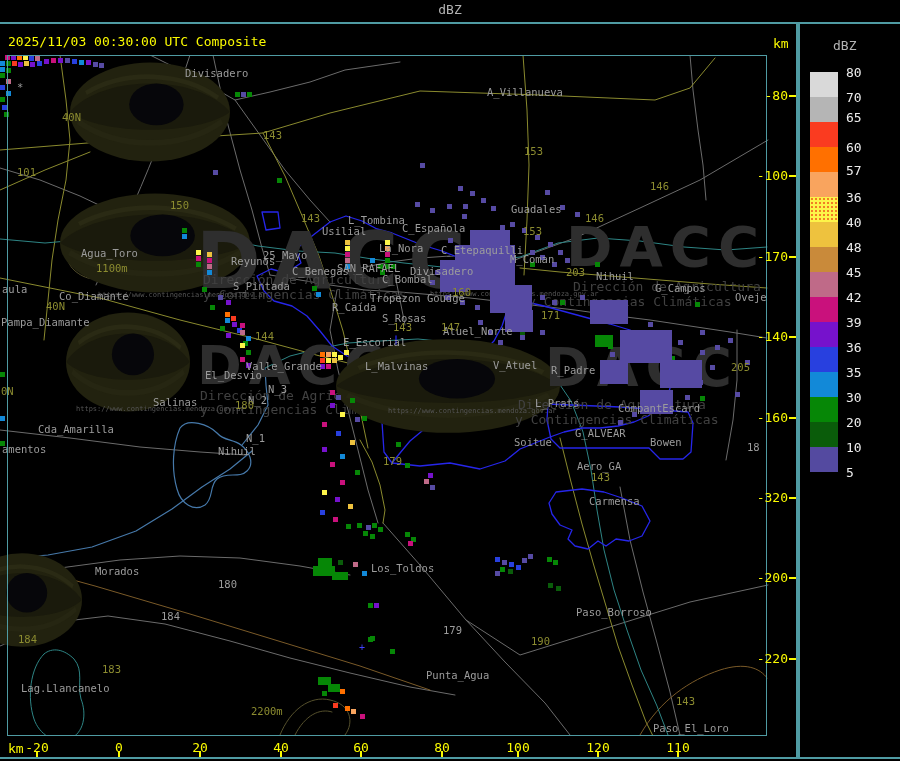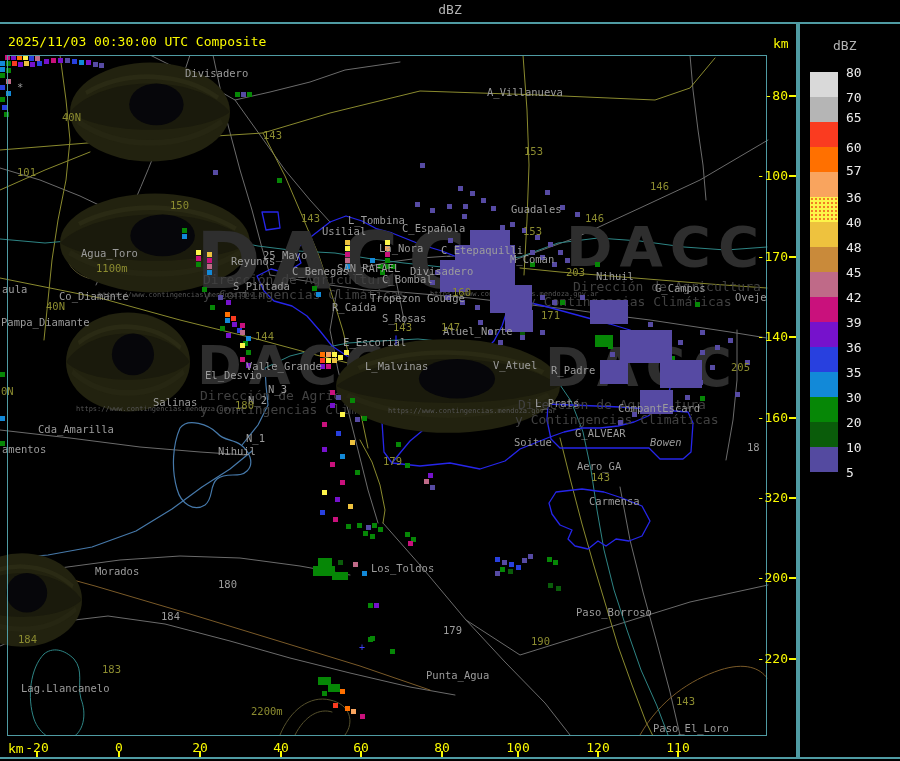--- a/index.html
+++ b/index.html
@@ -461,21 +461,21 @@
       <span class="map-label lab-g" style="left: 246px; top: 306px;">Valle_Grande</span>
       <span class="map-label lab-o" style="left: 1px; top: 331px;">0N</span>
       <span class="map-label lab-g" style="left: 268px; top: 329px;">N_3</span>
       <span class="map-label lab-g" style="left: 248px; top: 340px;">N_2</span>
       <span class="map-label lab-o" style="left: 235px; top: 345px;">180</span>
       <span class="map-label lab-g" style="left: 153px; top: 342px;">Salinas</span>
       <span class="map-label lab-g" style="left: 535px; top: 343px;">L_Prats</span>
       <span class="map-label lab-g" style="left: 618px; top: 348px;">CompantEscard</span>
       <span class="map-label lab-g" style="left: 575px; top: 373px;">G_ALVEAR</span>
       <span class="map-label lab-g" style="left: 514px; top: 382px;">Soitue</span>
-      <span class="map-label lab-g" style="left: 650px; top: 382px; font-style: italic;">Bowen</span>
+      <span class="map-label lab-g" style="left: 650px; top: 382px;">Bowen</span>
       <span class="map-label lab-g" style="left: 747px; top: 387px;">18</span>
       <span class="map-label lab-g" style="left: 577px; top: 406px;">Aero_GA</span>
       <span class="map-label lab-o" style="left: 591px; top: 417px;">143</span>
       <span class="map-label lab-g" style="left: 589px; top: 441px;">Carmensa</span>
       <span class="map-label lab-o" style="left: 383px; top: 401px;">179</span>
       <span class="map-label lab-g" style="left: 38px; top: 369px;">Cda_Amarilla</span>
       <span class="map-label lab-g" style="left: 2px; top: 389px;">amentos</span>
       <span class="map-label lab-g" style="left: 246px; top: 378px;">N_1</span>
       <span class="map-label lab-g" style="left: 218px; top: 391px;">Nihuil</span>
       <span class="map-label lab-g" style="left: 95px; top: 511px;">Morados</span>

